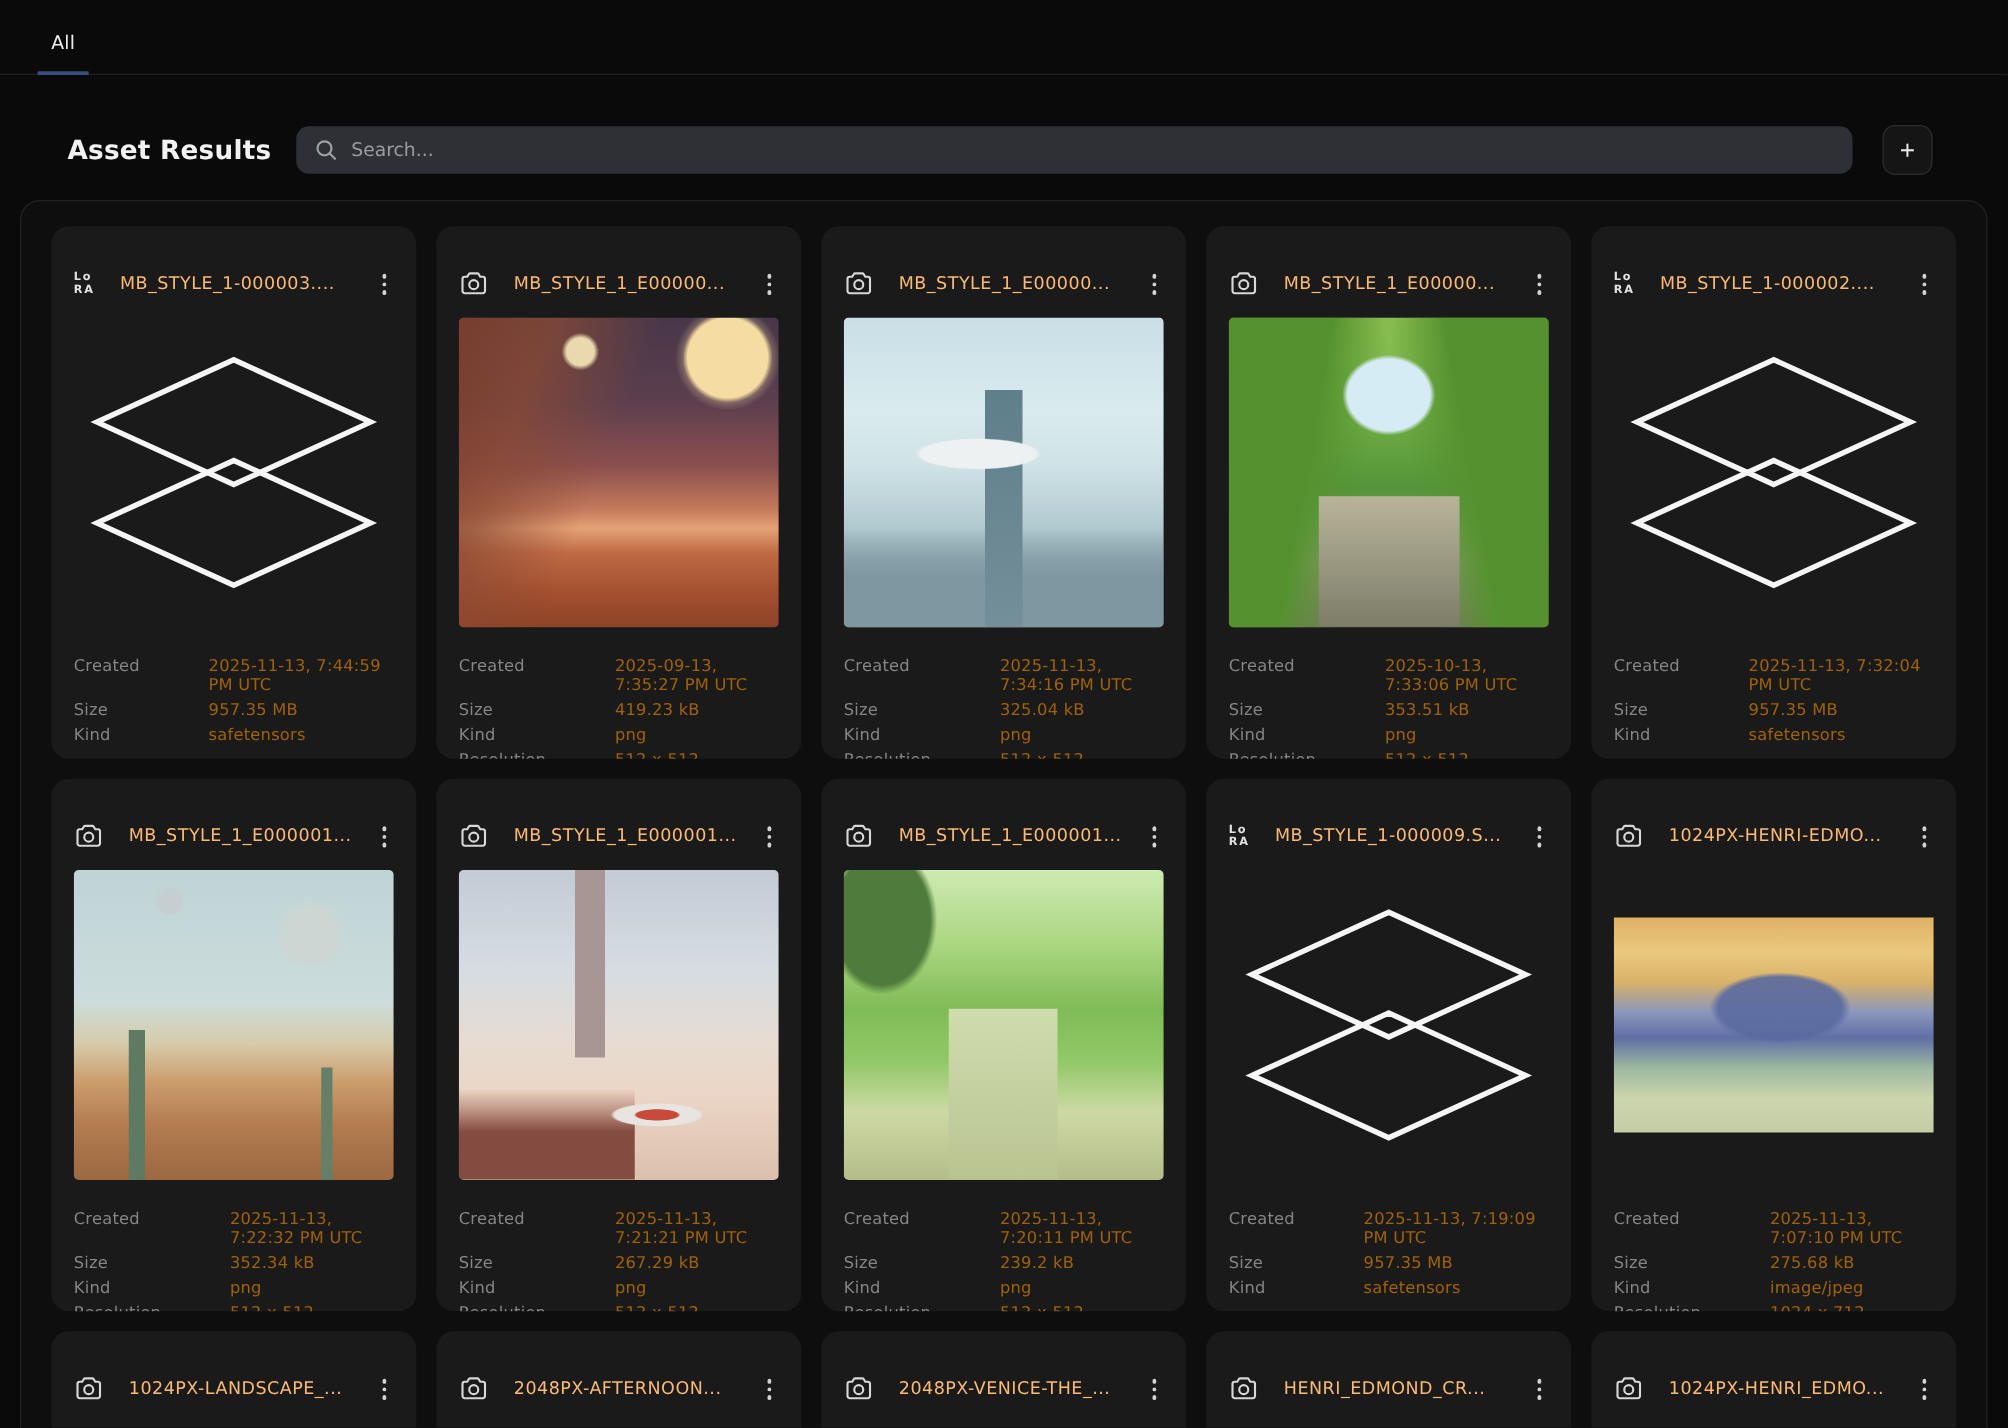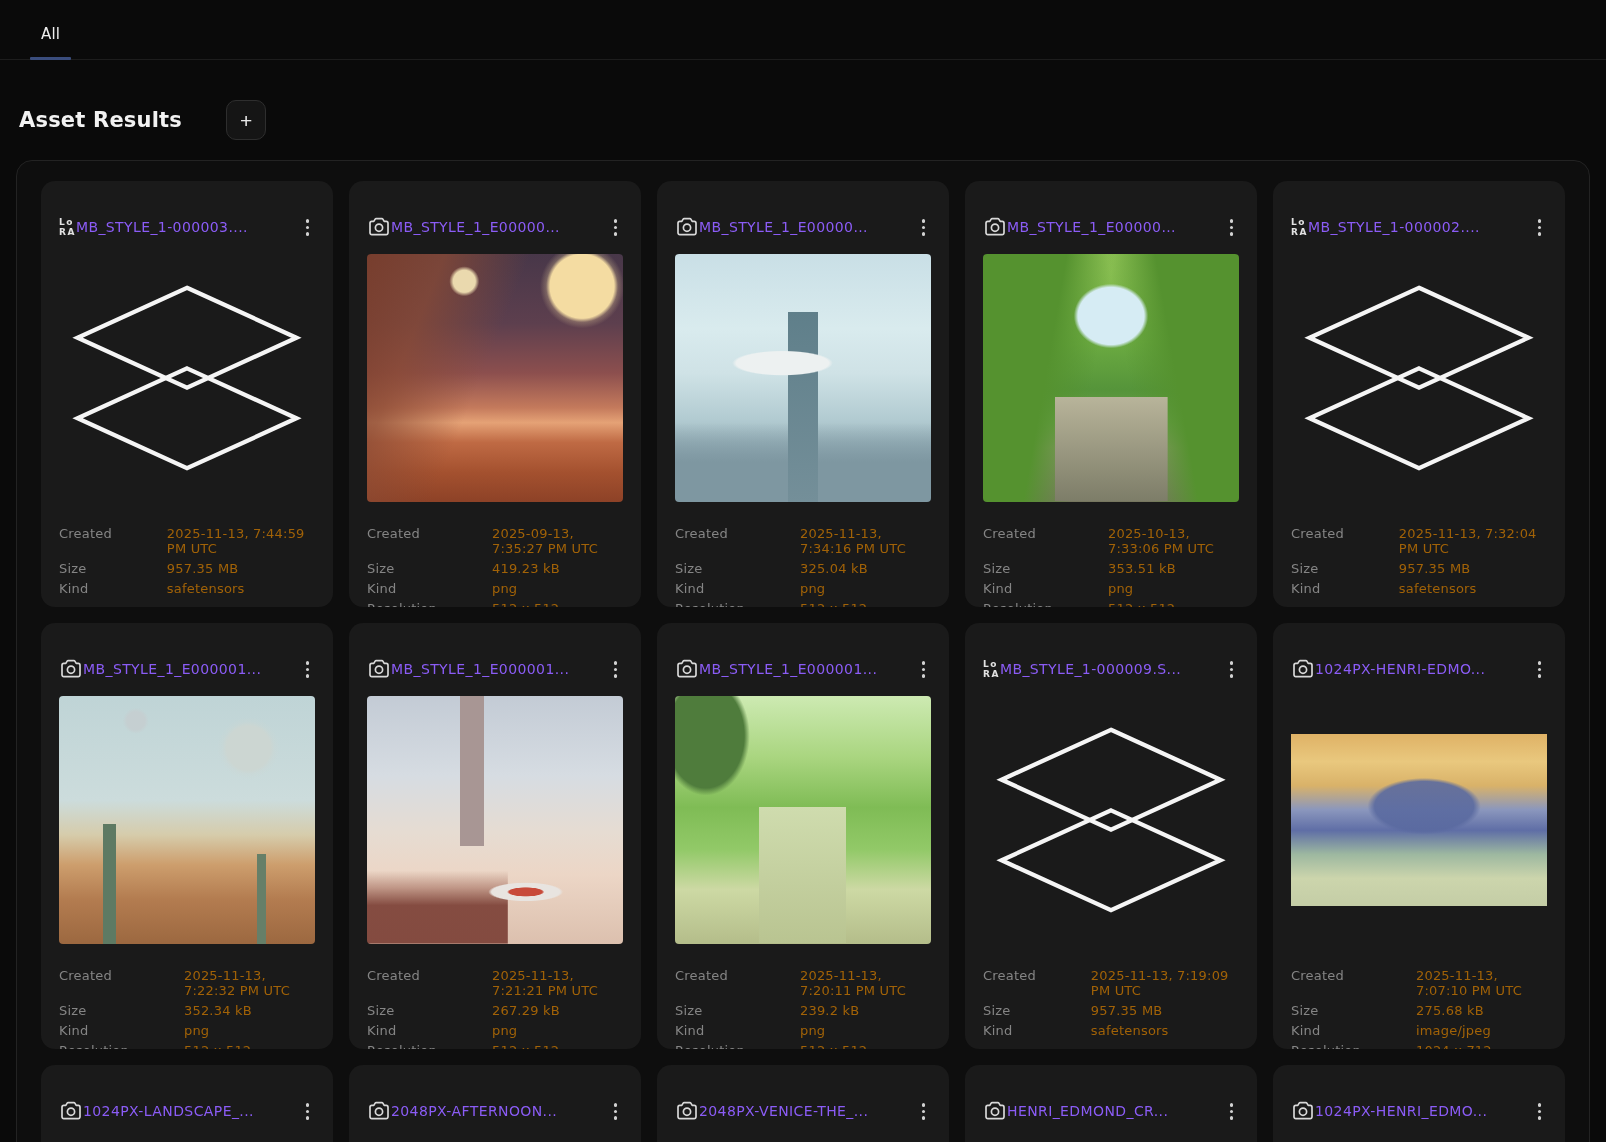--- a/index.html
+++ b/index.html
@@ -21,21 +21,21 @@
   .tab.active::after{
     content:""; position:absolute; left:0; right:0; bottom:-1px; height:3px;
     background:#3a4d7d; border-radius:1px;
   }
   
   .header-row{
     display:flex; align-items:center;
     margin-top:40px; height:40px;
     padding-left:19px; padding-right:60px;
   }
-  .page-title{ font-size:21px; font-weight:bold; letter-spacing:.2px; color:#f2f2f2; margin-right:20px; white-space:nowrap; }
+  .page-title{ font-size:21px; font-weight:bold; letter-spacing:.2px; color:#f2f2f2; margin-right:20px; white-space:nowrap;margin-left:35px; }
   .search-wrap{ position:relative; flex:1; }
   .search-wrap svg{ position:absolute; left:15px; top:10px; }
   .search-input{
     width:100%; height:38px; border:none; outline:none;
     background:#2e3036; border-radius:10px; color:#dddddd;
     font-size:15px; padding:0 16px 0 44px;
     font-family:"DejaVu Sans","Liberation Sans",sans-serif;
   }
   .search-input::placeholder{ color:#999da3; }
   .add-btn{
@@ -48,28 +48,28 @@
   .grid-container{
     margin:20px 16px 0 16px; height:1500px;
     background:#0e0e0e; border:1px solid #232323; border-radius:16px;
     padding:20px 24px; overflow:hidden;
   }
   .grid{ display:grid; grid-template-columns:repeat(5,1fr); gap:16px; }
   .card{
     background:#1a1a1a; border-radius:14px; padding:18px;
     height:426px; overflow:hidden; cursor:pointer;
   }
-  .card-header{ display:flex; align-items:center; gap:0; margin:16px 0 14px; }
+  .card-header{ display:flex; align-items:center; gap:20px; margin:16px 0 14px; }
   .type-icon{ flex:0 0 auto; display:flex; align-items:center; justify-content:center; }
   .lora-badge{
     font-size:9px; font-weight:bold; color:#e2e2e2; line-height:10px;
     letter-spacing:1.5px; white-space:pre; text-align:left;
   }
   .card-title{
-    flex:1; font-size:14px; color:#8b5cf6; letter-spacing:.4px;
+    flex:1; font-size:14px; color:#fdba74; letter-spacing:.4px;
     white-space:nowrap; overflow:hidden;
   }
   .kebab{ flex:0 0 auto; display:flex; flex-direction:column; gap:3px; padding:4px 6px; cursor:pointer; }
   .kebab span{ width:3.5px; height:3.5px; border-radius:50%; background:#d2d2d2; }
   .media{ height:248px; border-radius:4px; }
   .media.logo{ display:flex; align-items:center; justify-content:center; background:none; }
   
   .img-mars{background:
     radial-gradient(circle at 84% 13%, #f4dca2 0 32px, rgba(244,220,162,.25) 36px, rgba(244,220,162,0) 42px),
     radial-gradient(circle at 38% 11%, #ead9ae 0 11px, rgba(234,217,174,0) 15px),
@@ -117,20 +117,27 @@
 <body>
 
 <div class="tabbar">
   <div class="tab active">
     <span>All</span>
   </div>
 </div>
 
 <div class="header-row">
   <h1 class="page-title">Asset Results</h1>
+  <div class="search-wrap">
+    <svg width="18" height="18" viewBox="0 0 18 18" fill="none" stroke="#9aa0a6" stroke-width="1.8">
+      <circle cx="7.6" cy="7.6" r="5.6"></circle>
+      <line x1="11.8" y1="11.8" x2="16" y2="16" stroke-linecap="round"></line>
+    </svg>
+    <input class="search-input" type="text" placeholder="Search..." style="">
+  </div>
   <button class="add-btn">
     <span>+</span>
   </button>
 </div>
 
 <div class="grid-container">
   <div class="grid">
       <div class="card">
     <div class="card-header">
 

